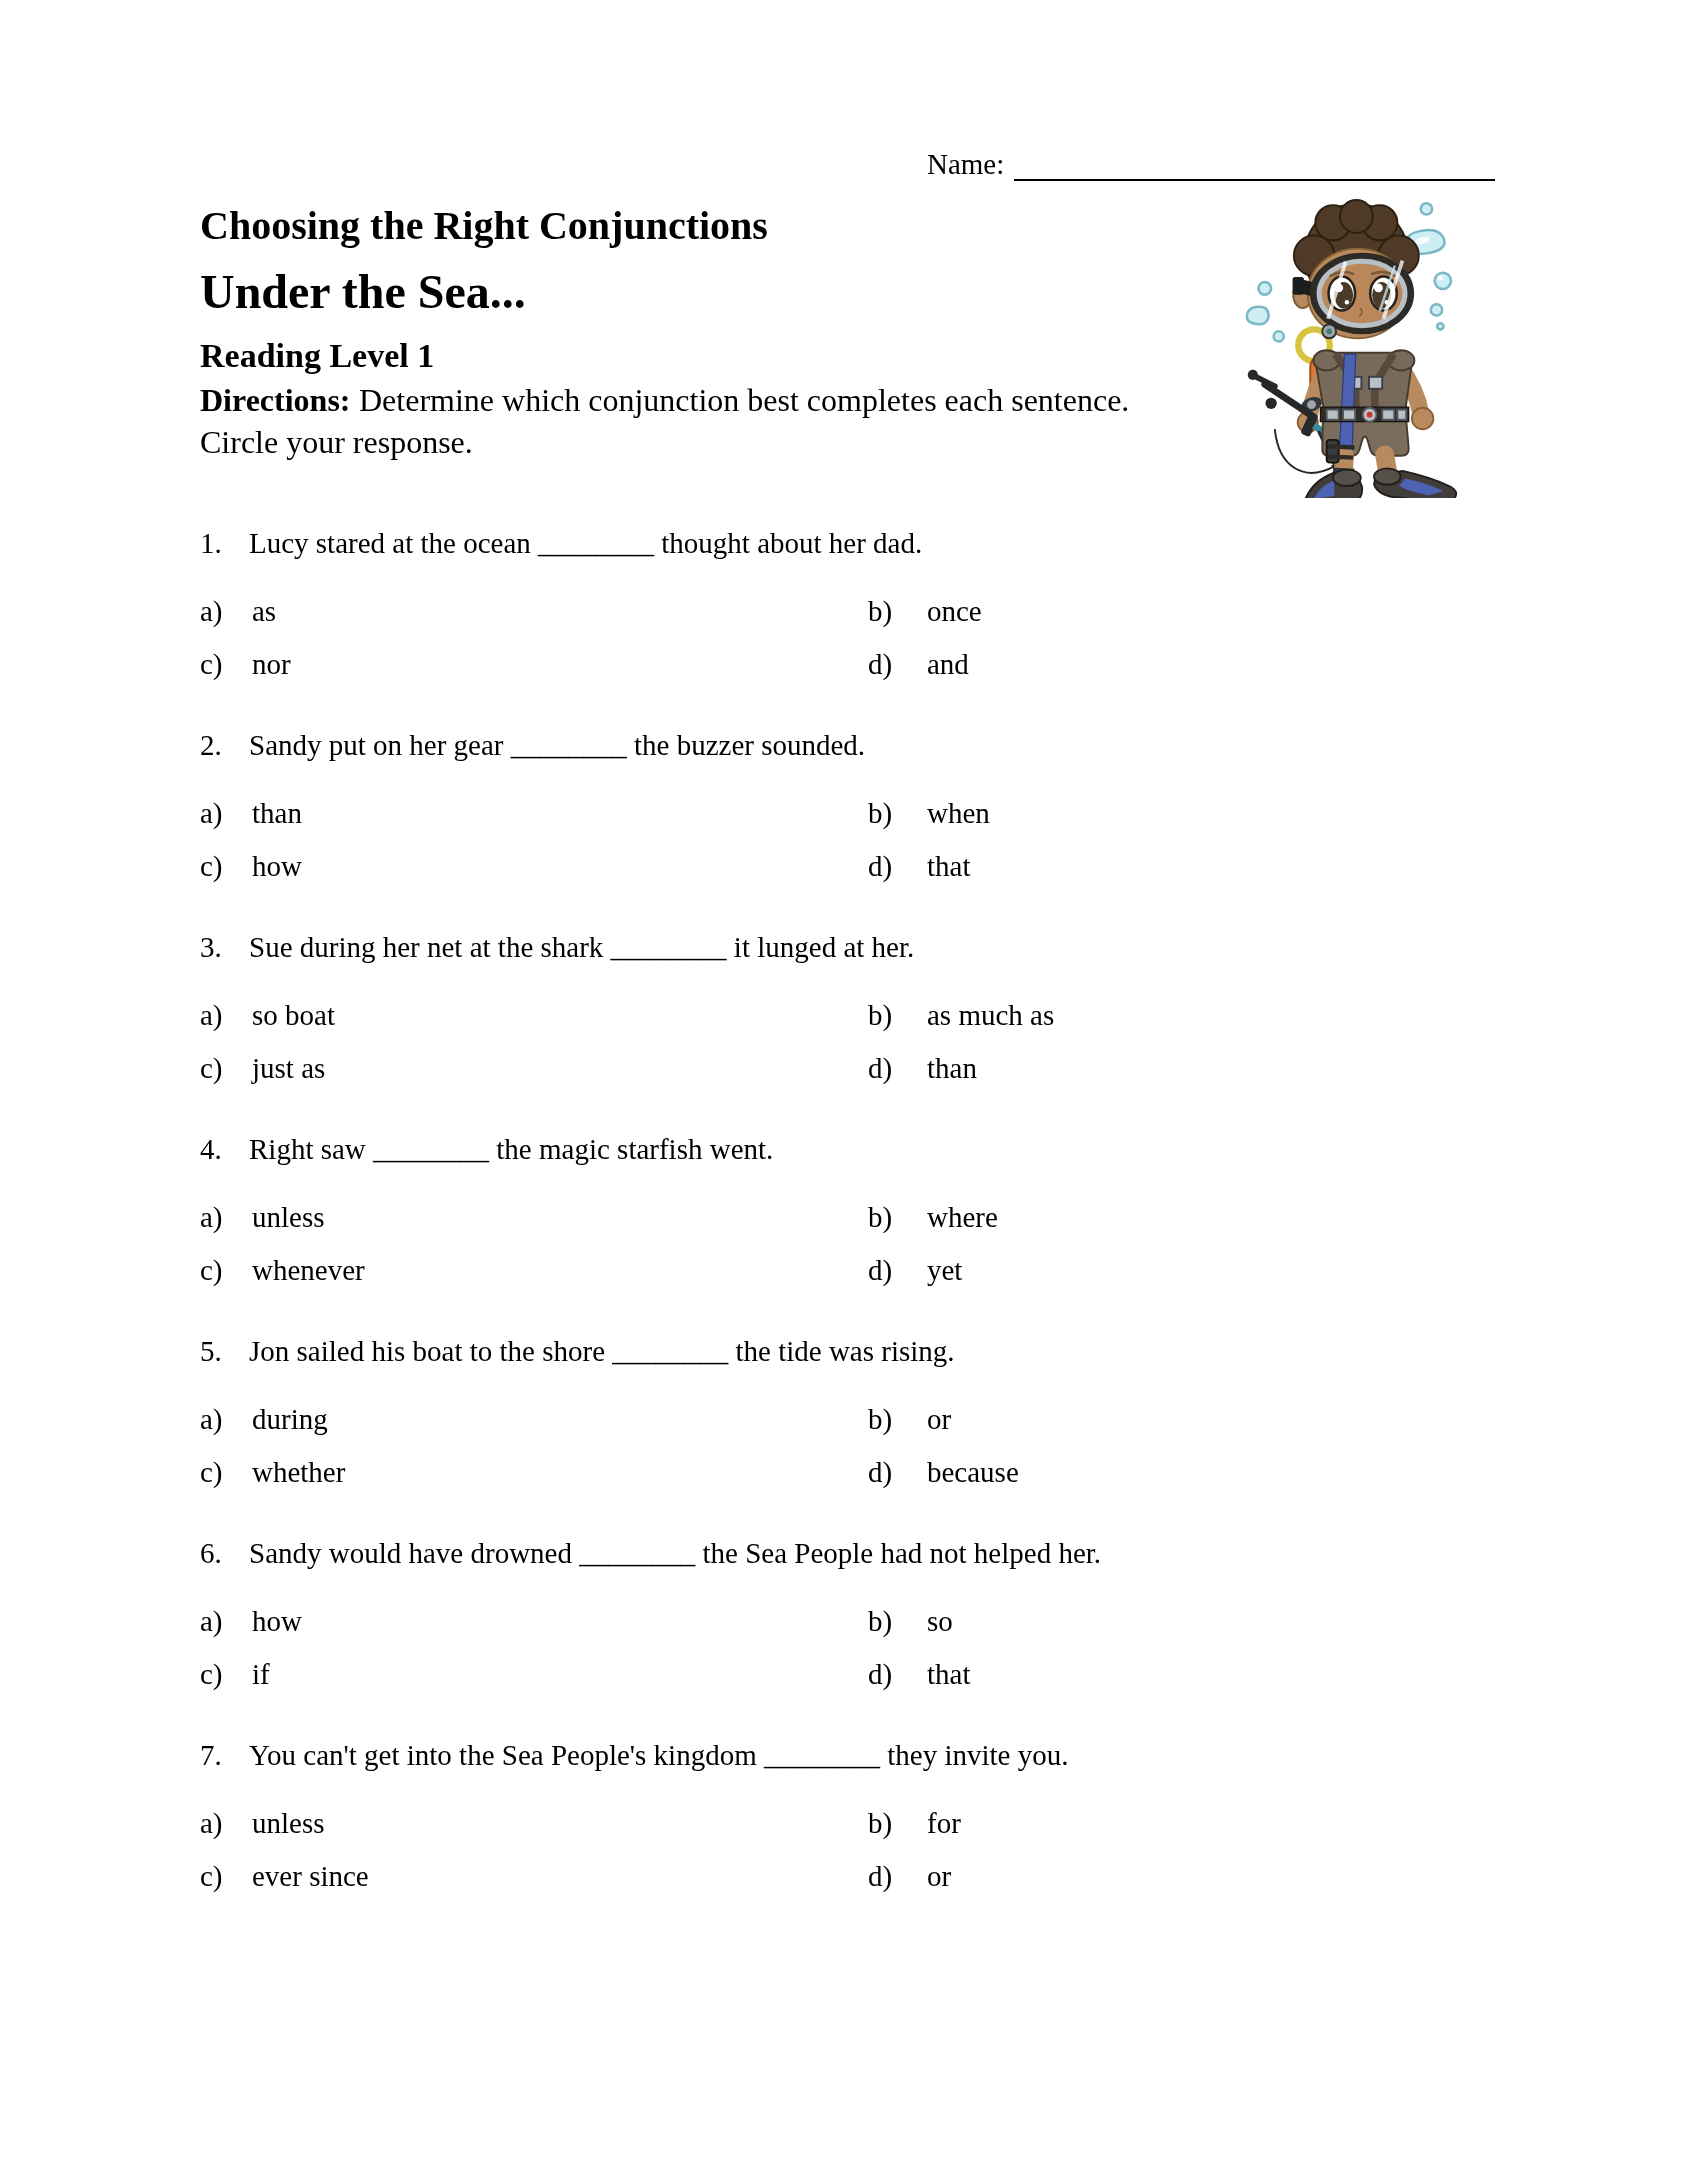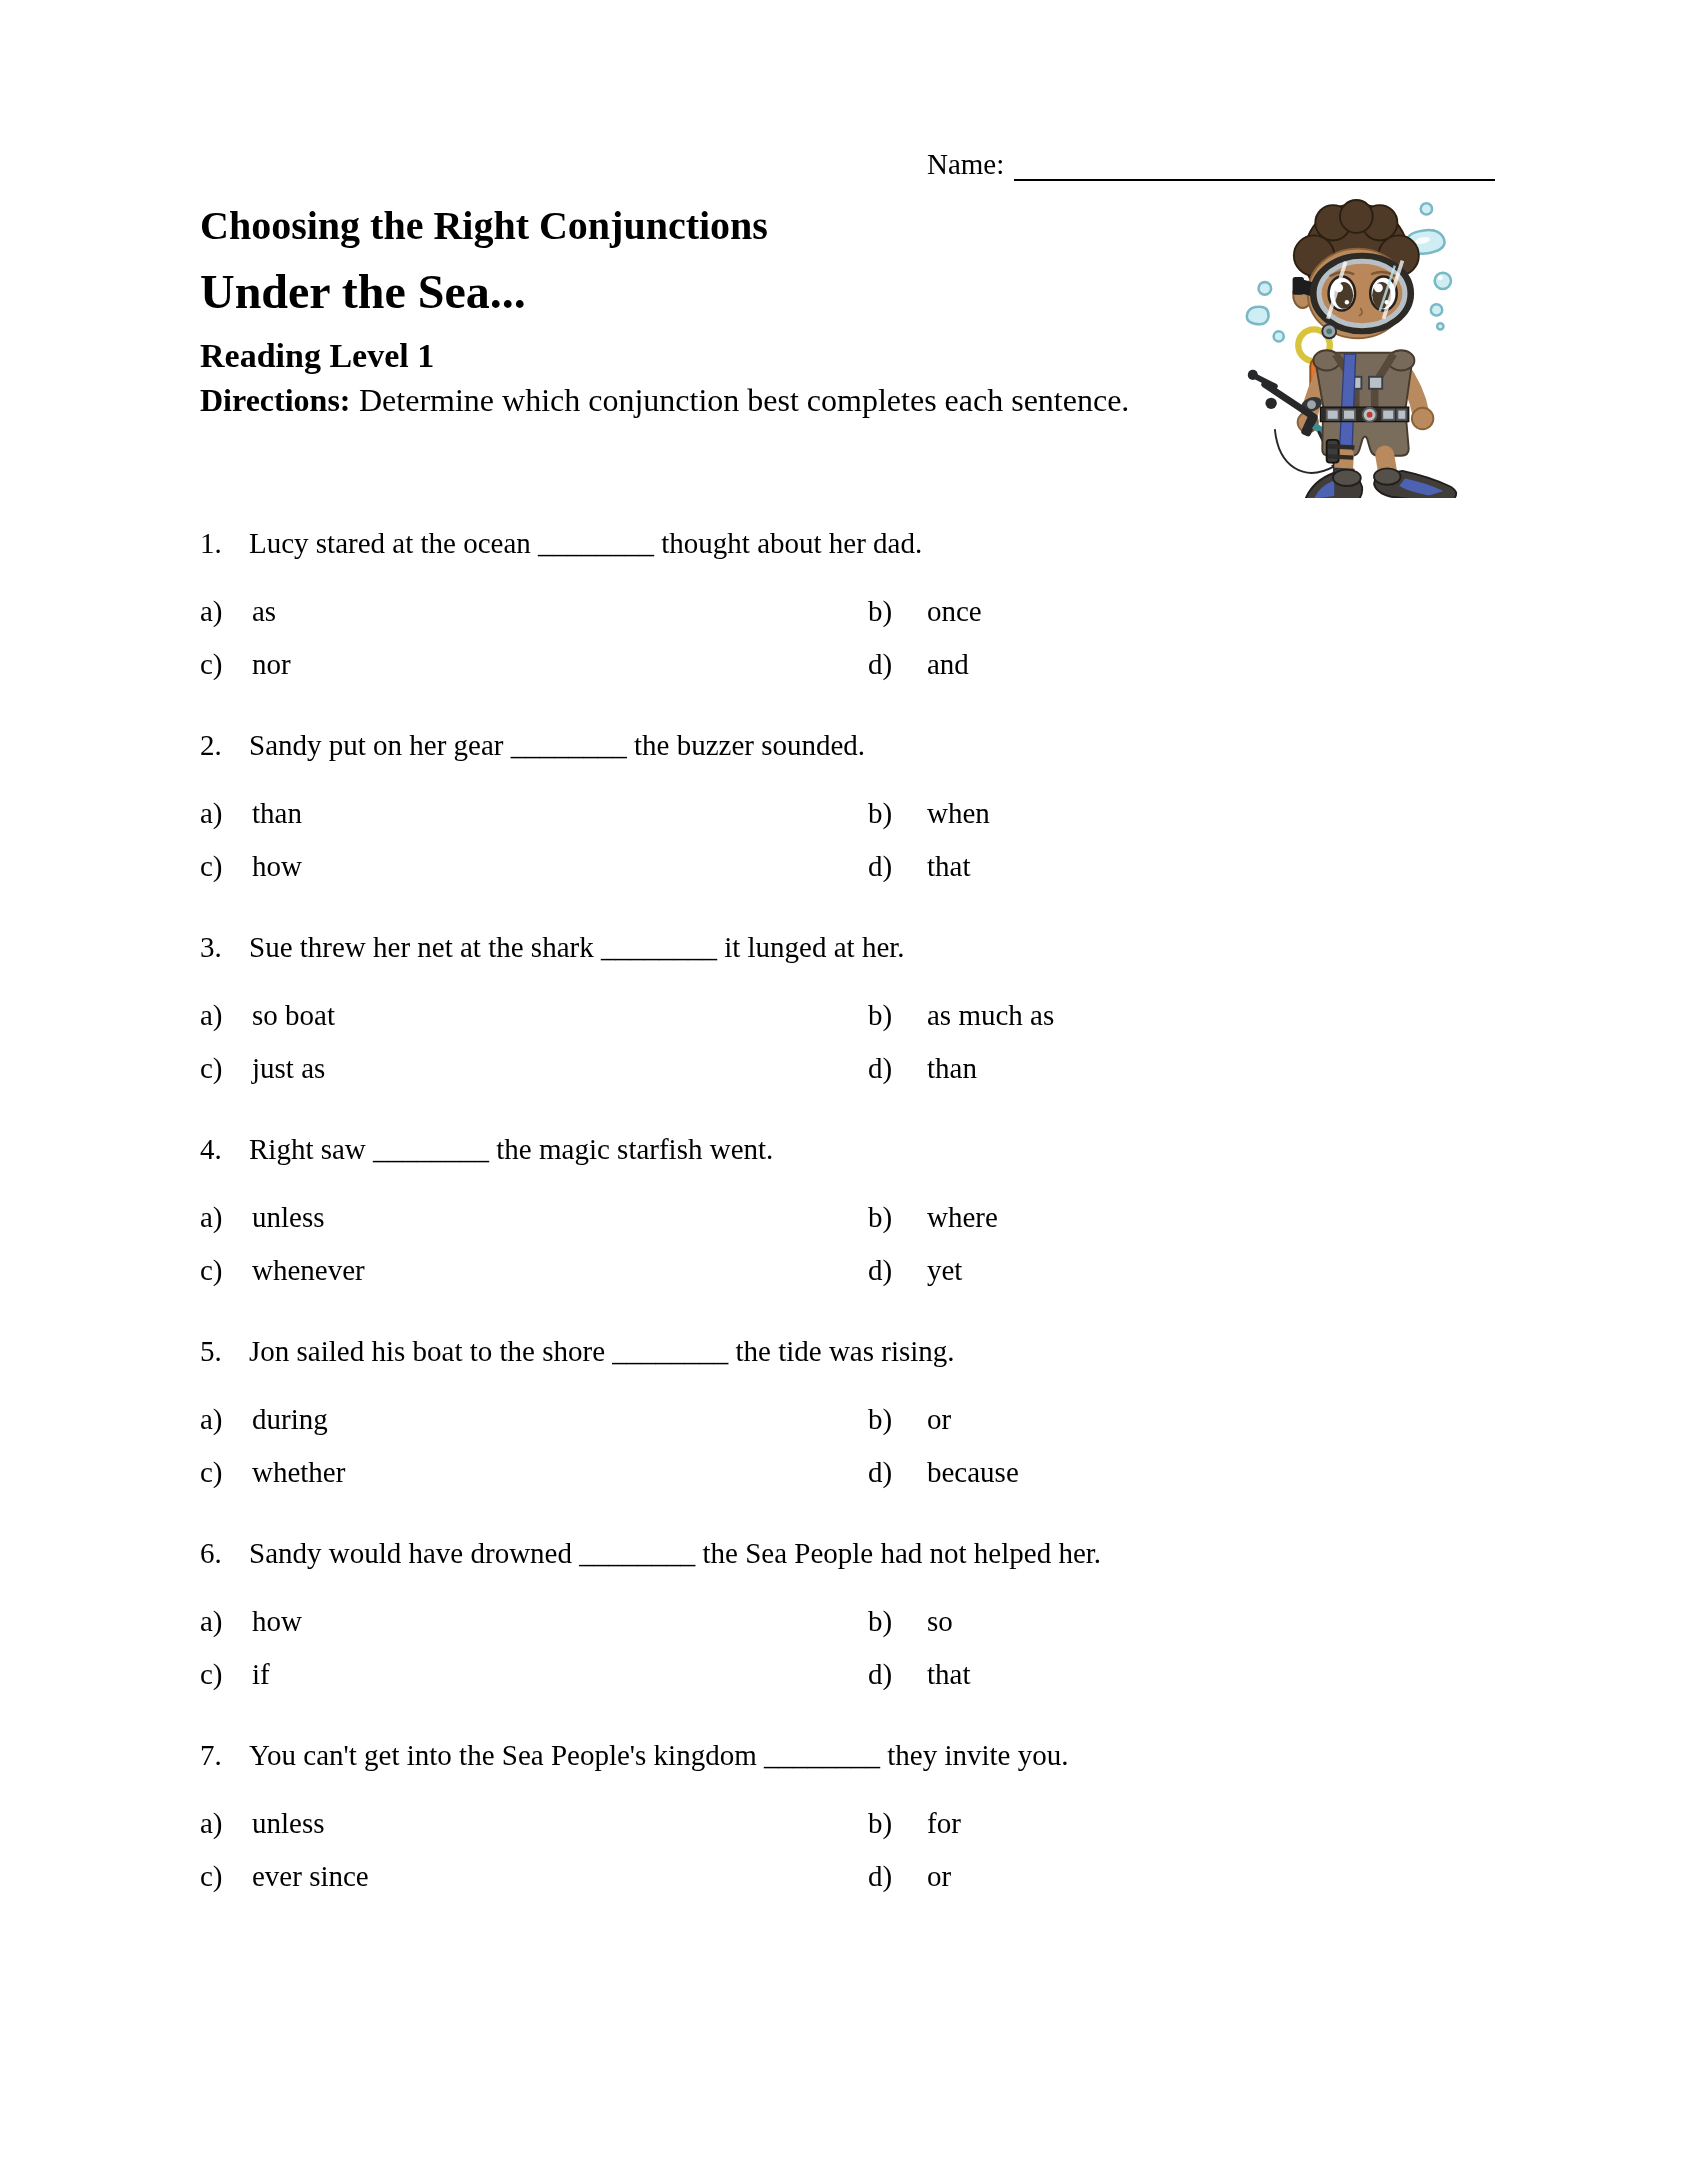--- a/index.html
+++ b/index.html
@@ -50,20 +50,21 @@
     <span class="name-label">Name:</span>
     <span class="name-line"></span>
   </div>
 
   <h1 class="title">Choosing the Right Conjunctions</h1>
   <h2 class="subtitle">Under the Sea...</h2>
   <h3 class="reading-level">Reading Level 1</h3>
 
   <p class="directions">
     <span class="dir-label">Directions:</span><span class="dir-line1">Determine which conjunction best completes each sentence.</span>
+    <span class="dir-line2">Circle your response.</span>
   </p>
 
   <div class="diver">
     <svg viewBox="0 0 380 480" xmlns="http://www.w3.org/2000/svg">
 
       <g fill="#cfeef4" stroke="#79b8c4" stroke-width="4">
         <circle cx="296" cy="22" r="9"></circle>
         <circle cx="305" cy="62" r="6"></circle>
         <path d="M268 84 q-10 -20 14 -26 q30 -8 40 8 q8 14 -8 22 q-34 12 -46 -4 z"></path>
         <circle cx="322" cy="136" r="13"></circle>
@@ -246,21 +247,21 @@
       <span class="opt c2">
         <span class="letter">d)</span>
         <span class="opt-text">that</span>
       </span>
     </div>
   </div>
 
   <div class="question">
     <div class="q-line">
       <span class="q-num">3.</span>
-      <span class="q-text">Sue threw her net at the shark ________ it lunged at her.</span>
+      <span class="q-text">Sue during her net at the shark ________ it lunged at her.</span>
     </div>
     <div class="opt-row row1">
       <span class="opt c1">
         <span class="letter">a)</span>
         <span class="opt-text">so boat</span>
       </span>
       <span class="opt c2">
         <span class="letter">b)</span>
         <span class="opt-text">as much as</span>
       </span>

